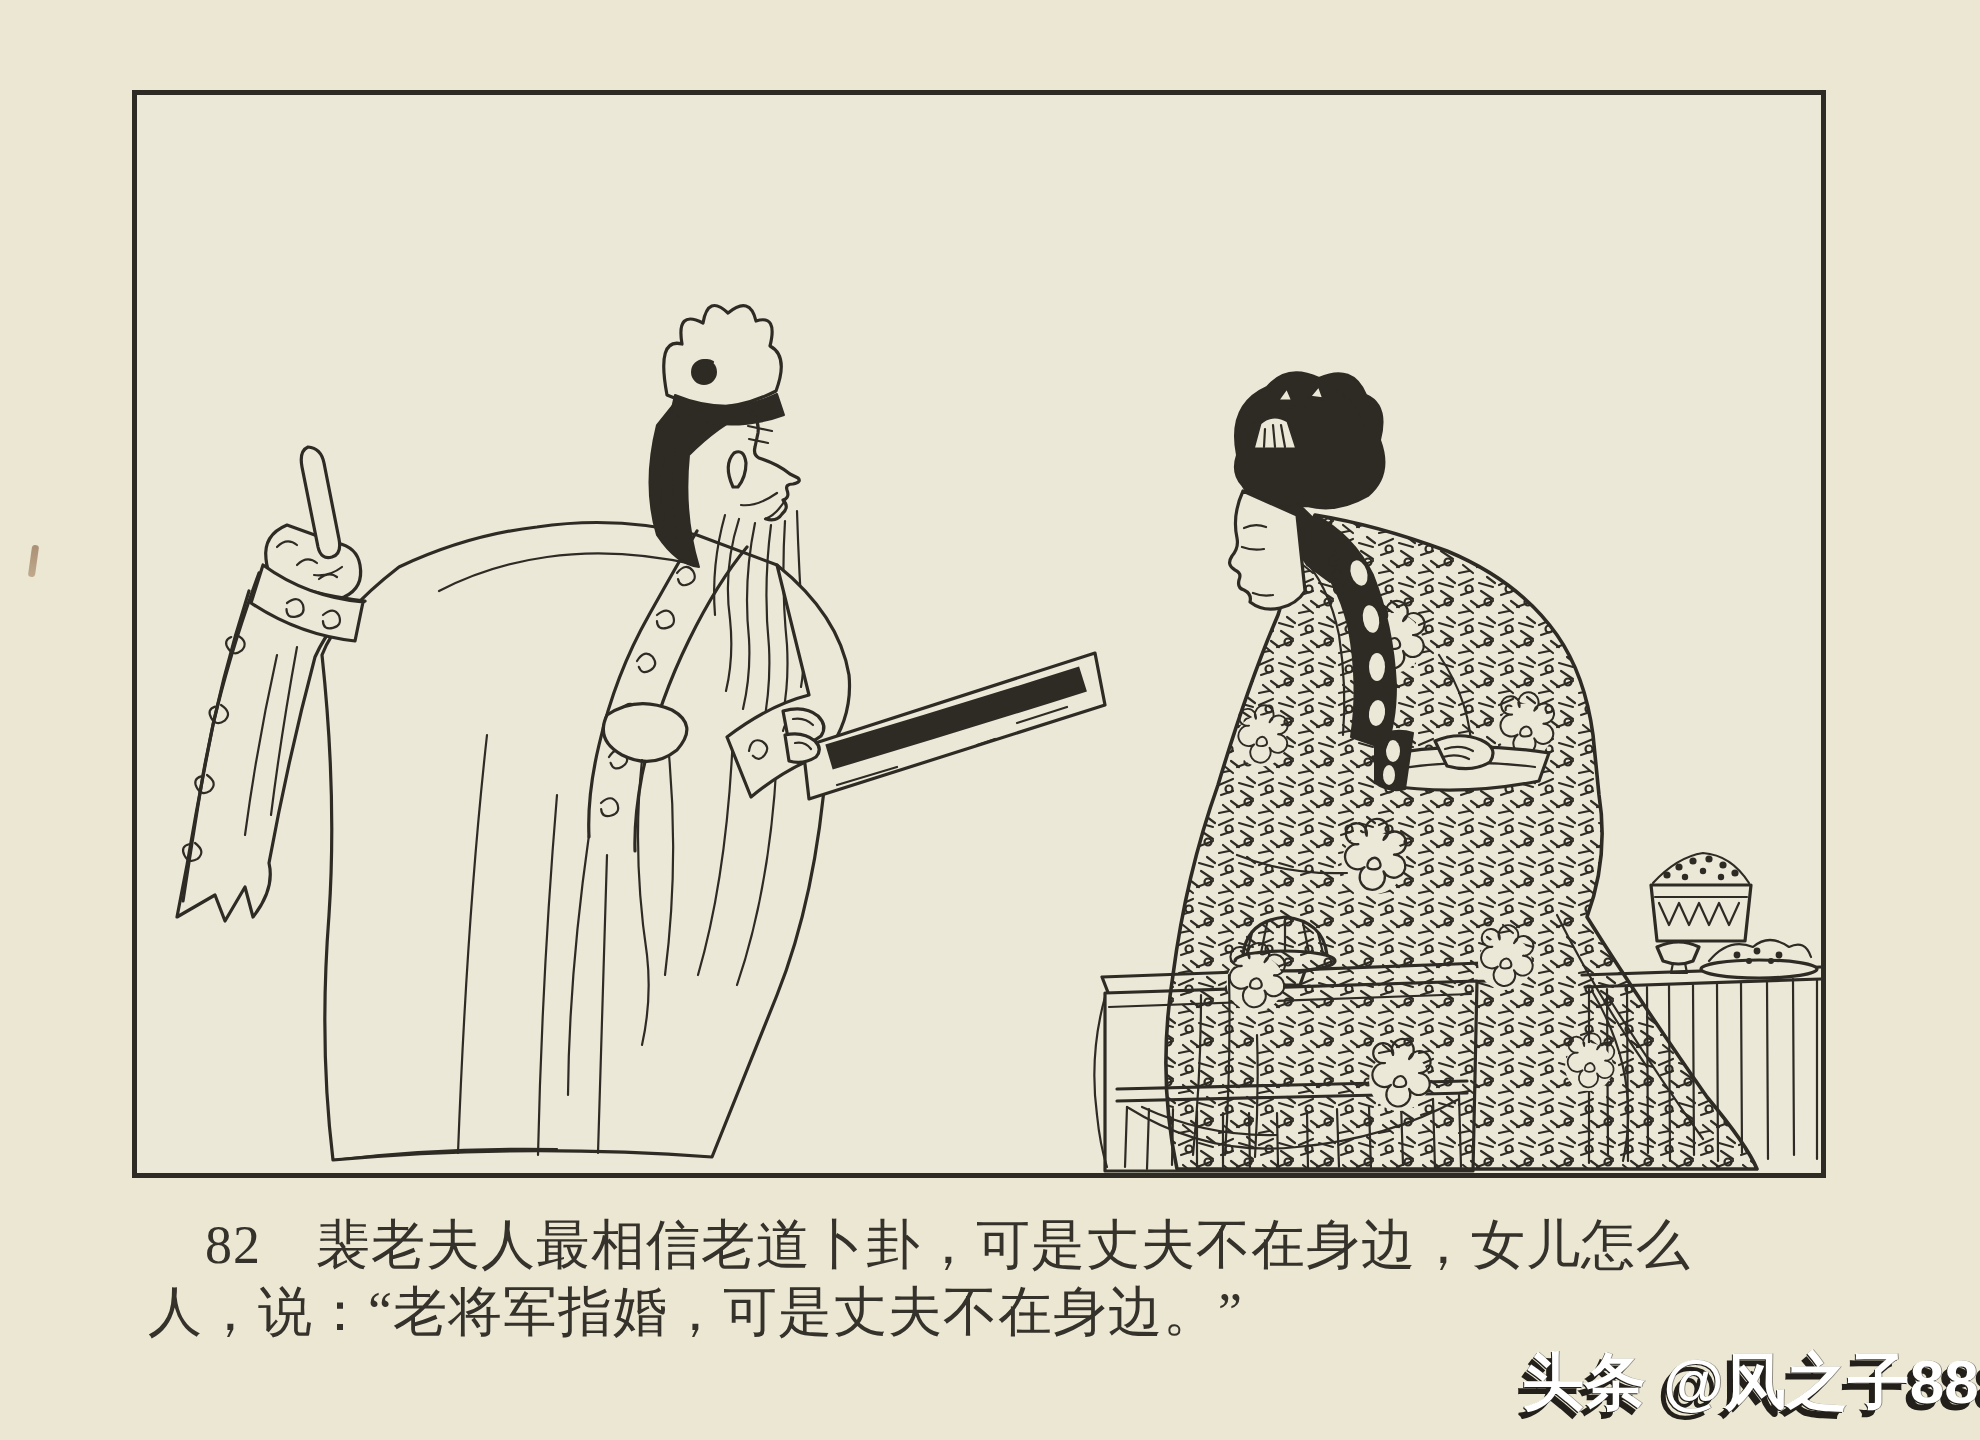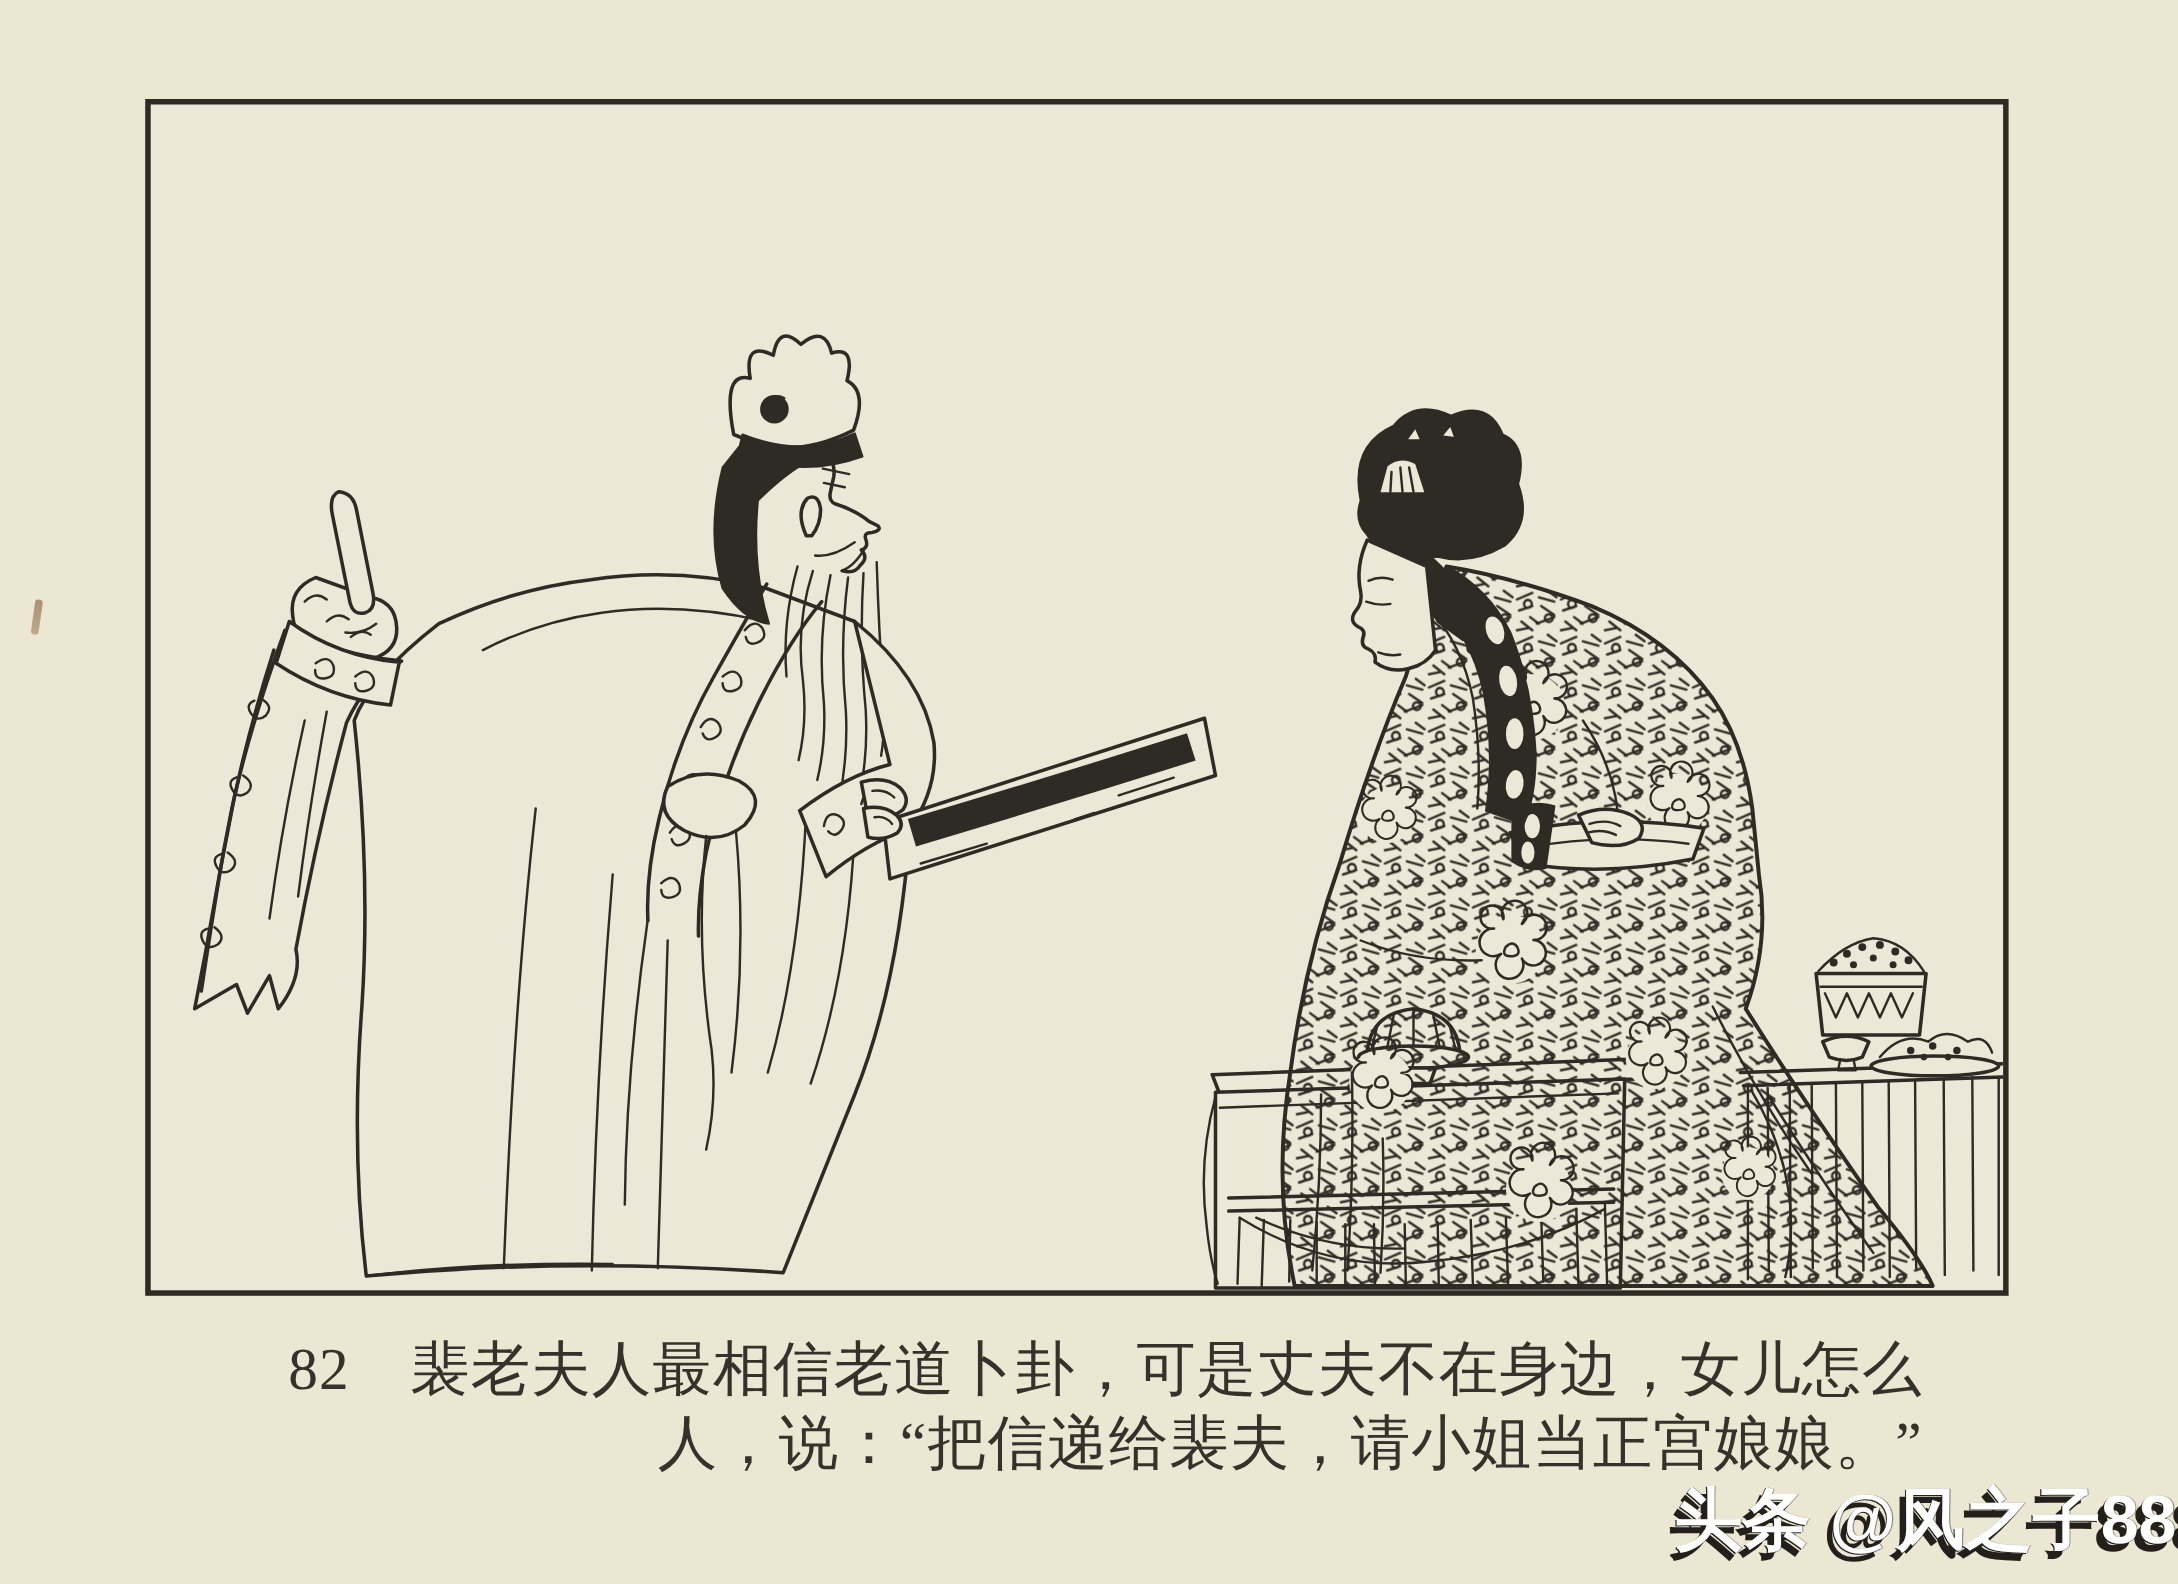--- a/index.html
+++ b/index.html
@@ -25,21 +25,20 @@
   .ln{stroke:var(--ink);fill:none;stroke-width:3.2;stroke-linecap:round;stroke-linejoin:round;}
   .ln2{stroke:var(--ink);fill:none;stroke-width:2.2;stroke-linecap:round;stroke-linejoin:round;}
   .fillink{fill:var(--ink);stroke:var(--ink);stroke-width:2;stroke-linejoin:round;}
   .paperfill{fill:var(--panel-bg);stroke:none;}
   .paperln{fill:var(--panel-bg);stroke:var(--ink);stroke-width:3.2;stroke-linejoin:round;}
   .weavefill{fill:url(#weave);stroke:var(--ink);stroke-width:3.6;stroke-linejoin:round;}
   .caption{
     position:absolute;left:148px;top:1212px;width:1600px;
     color:#35322b;font-size:54px;line-height:67px;letter-spacing:1px;
     font-family:"Liberation Serif","DejaVu Serif",serif;
-    text-align:right;
   }
   .cap-line{white-space:nowrap;}
   .cap-line.indent{padding-left:57px;}
   .watermark{
     position:absolute;left:1522px;top:1340px;
     font-family:"Liberation Sans","DejaVu Sans",sans-serif;
     font-weight:700;font-size:62px;letter-spacing:0px;white-space:nowrap;
     color:var(--wm-fill);
     text-shadow:-6px 7px 0 var(--wm-shadow),-1px 1px 0 var(--wm-shadow),1px 0 0 rgba(35,32,27,.45);
   }
@@ -246,16 +245,16 @@
         <circle class="ln2" cx="1202" cy="494" r="5"></circle>
       </g>
     </g>
   </svg>
 </div>
 
 <div class="paper-flaw"></div>
 
 <div class="caption">
   <div class="cap-line indent">82　裴老夫人最相信老道卜卦，可是丈夫不在身边，女儿怎么</div>
-  <div class="cap-line">人，说：“把信递给裴夫，请小姐当正宫娘娘。”</div>
+  <div class="cap-line">人，说：“老将军指婚，可是丈夫不在身边。”</div>
 </div>
 
 <div class="watermark">头条 @风之子888</div>
 
 </body></html>

